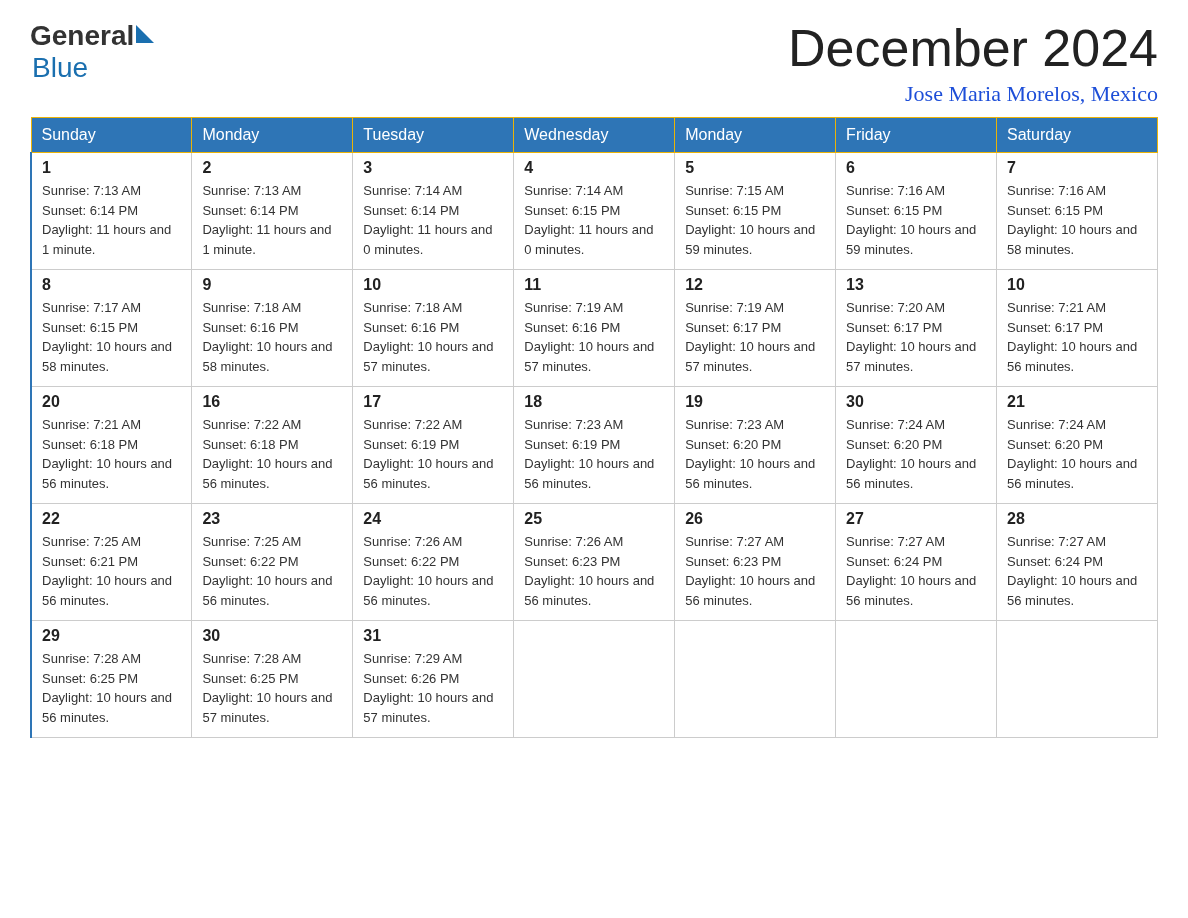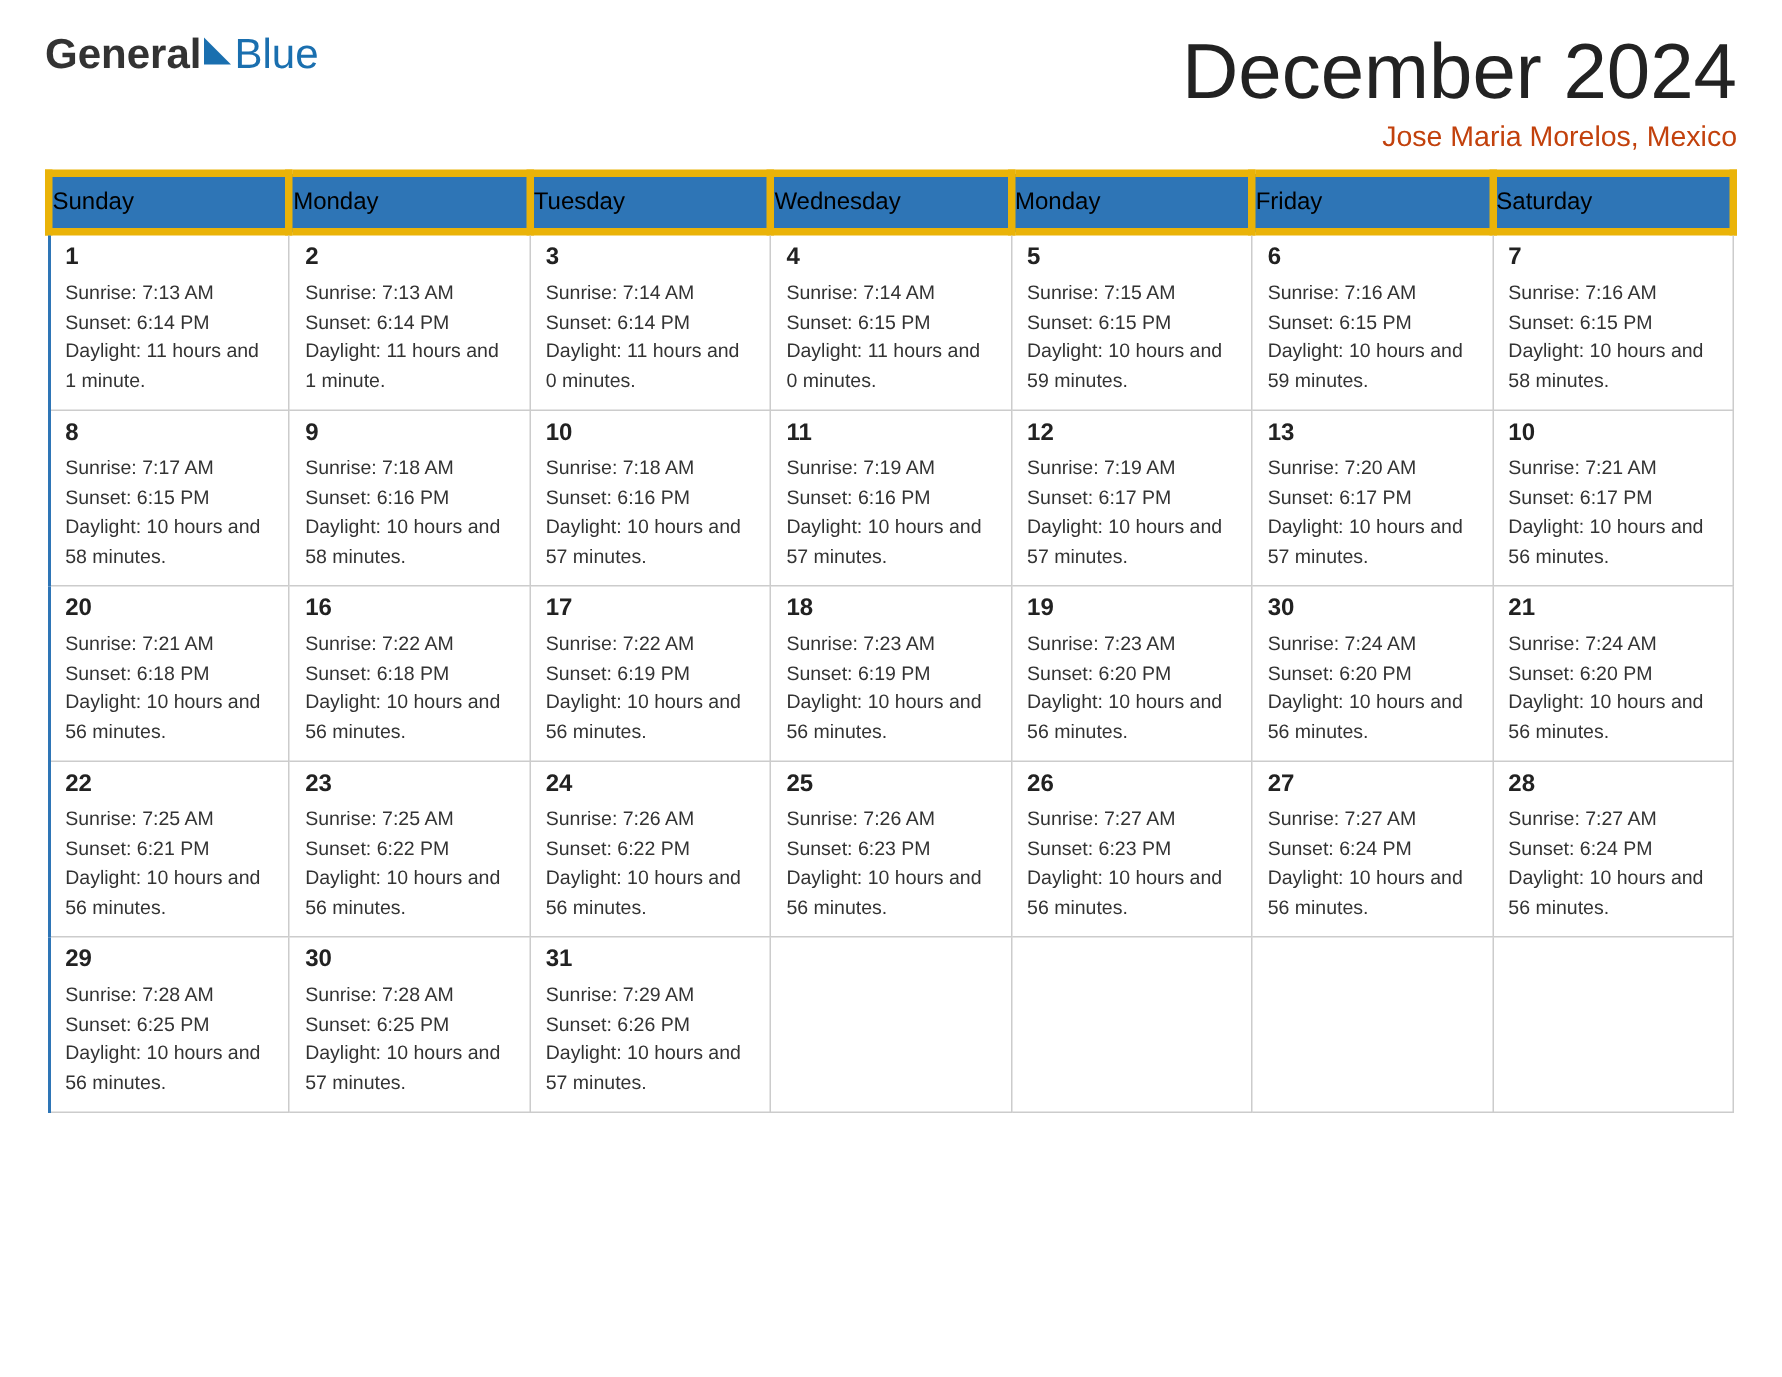--- a/index.html
+++ b/index.html
@@ -30,20 +30,21 @@
       height: 0;
       border-left: 18px solid #1a6faf;
       border-top: 18px solid transparent;
       border-bottom: 0px solid transparent;
       display: inline-block;
       margin-left: 2px;
       margin-bottom: 4px;
     }
     .logo-block {
       display: flex;
+      flex-direction: column;
     }
     .logo-row1 {
       display: flex;
       align-items: center;
     }
     .logo-row2 {
       color: #1a6faf;
       font-size: 28px;
       font-weight: normal;
       margin-left: 2px;
@@ -51,37 +52,38 @@
     .title-block {
       text-align: right;
     }
     .month-title {
       font-size: 52px;
       font-weight: normal;
       color: #222;
       line-height: 1.1;
     }
     .location-title {
-      font-size: 19px;
-      color: #c2410c;
+      font-size: 22px;
+      color: #1d4ed8;
       margin-top: 4px;
+      font-family: Liberation Serif, serif;
     }
     .calendar-table {
       width: 100%;
       border-collapse: collapse;
       margin-top: 10px;
     }
     .calendar-table th {
       background-color: #2e75b6;
-      color: #000000;
+      color: #ffffff;
       font-size: 16px;
       font-weight: normal;
-      padding: 8px 0;
+      padding: 8px 10px;
       text-align: left;
-      border: 5px solid #eab308;
+      border: 1px solid #eab308;
     }
     .calendar-table td {
       vertical-align: top;
       padding: 6px 10px 10px 10px;
       border: 1px solid #ccc;
       width: 14.28%;
       min-height: 100px;
       font-size: 13px;
       color: #333;
       background: #fff;

